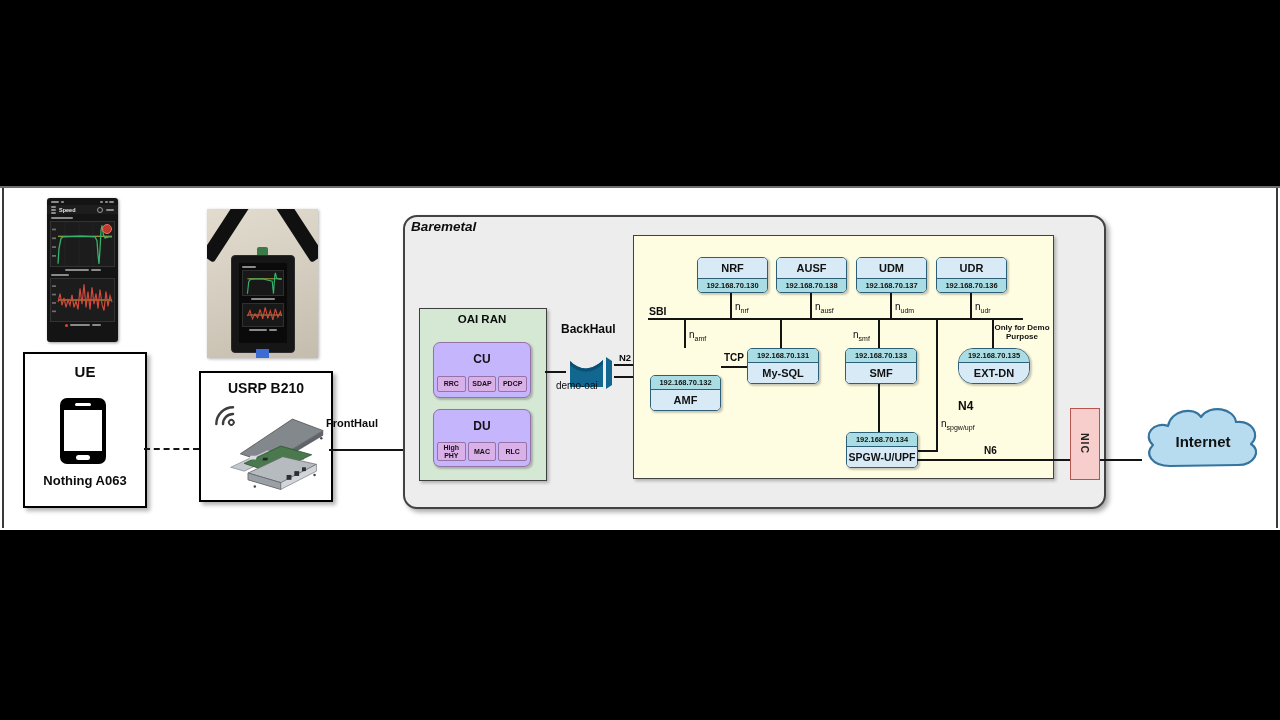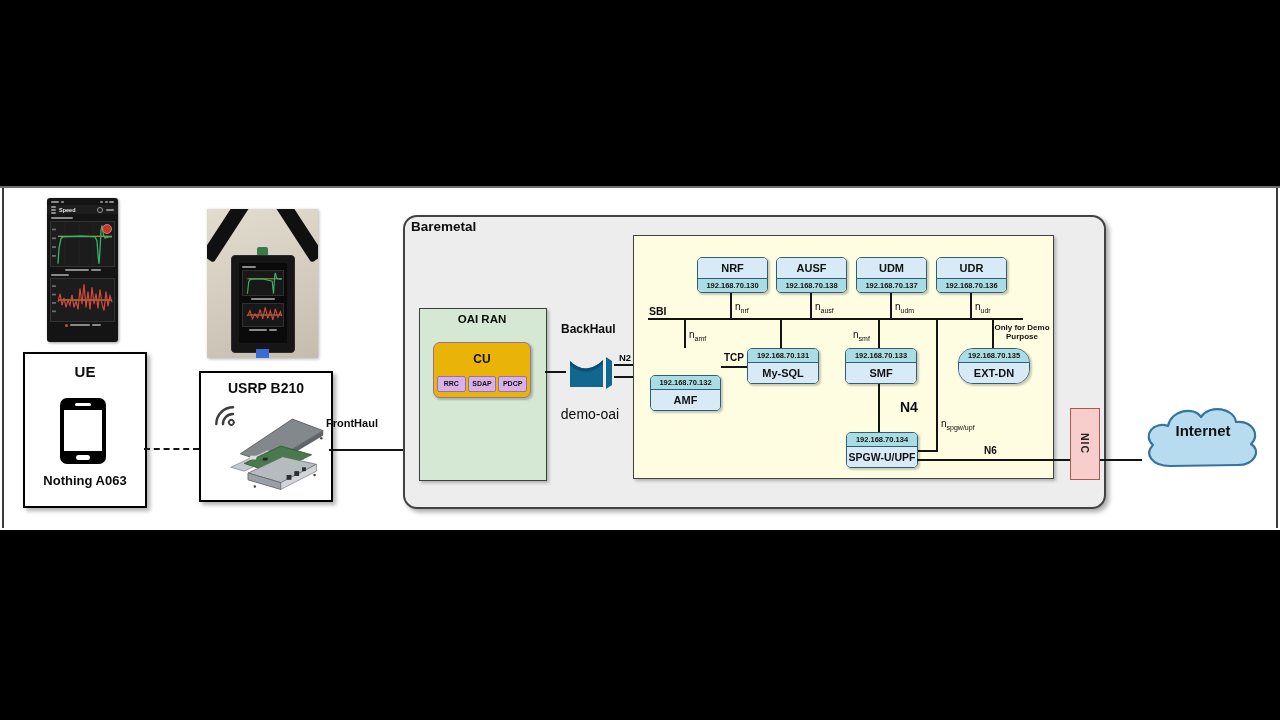--- a/index.html
+++ b/index.html
@@ -18,21 +18,21 @@
   .iface{position:absolute;font-size:10px;color:#0c0c0c;white-space:nowrap;font-weight:500;}
   .iface sub{font-size:7px;}
   
   .hwbox{position:absolute;background:#fff;border:2px solid #000;box-shadow:3px 3px 4px rgba(0,0,0,.3);}
   
   .baremetal{position:absolute;left:403px;top:215px;width:699px;height:290px;background:#ededed;
     border:2px solid #424242;border-radius:14px;box-shadow:3px 3px 5px rgba(0,0,0,.35);}
   
   .ranbox{position:absolute;left:419px;top:308px;width:126px;height:171px;background:#d5e8d4;
     border:1.5px solid #3f3f3f;box-shadow:2px 2px 3px rgba(0,0,0,.25);}
-  .module{position:absolute;background:#eab308;border:1.3px solid #9673a6;border-radius:7px;
+  .module{position:absolute;background:#c4b5fd;border:1.3px solid #9673a6;border-radius:7px;
     box-shadow:1.5px 1.5px 2px rgba(0,0,0,.22);}
   .module .mtitle{text-align:center;font-weight:bold;font-size:12px;}
   .module .layers{display:flex;gap:2px;padding:0 3px 3px 3px;}
   .module .layer{flex:1;background:#d9b0e8;border:1px solid #9673a6;border-radius:2px;
     font-size:7px;font-weight:bold;text-align:center;display:flex;align-items:center;justify-content:center;line-height:1.05;}
   
   .corebox{position:absolute;left:633px;top:235px;width:419px;height:242px;background:#fefce1;
     border:1.5px solid #424242;box-shadow:2px 2px 3px rgba(0,0,0,.25);}
   .nf{position:absolute;width:69px;border:1.5px solid #2e5f78;border-radius:5px;overflow:hidden;
     box-shadow:1.5px 1.5px 2px rgba(0,0,0,.2);background:#d7eaf6;}
@@ -62,21 +62,21 @@
   .sdr{position:absolute;left:24px;top:46px;width:62px;height:96px;background:#161616;border-radius:4px;
     border:1px solid #2c2c2c;}
   .sdr-screen{position:absolute;left:7px;top:7px;width:48px;height:80px;background:#0a0a0a;overflow:hidden;}
   
   .phoneicon{position:absolute;left:60px;top:398px;width:46px;height:66px;background:#000;border-radius:7px;}
   .phoneicon .scr{position:absolute;left:4px;right:4px;top:12px;bottom:13px;background:#fff;}
   .phoneicon .spk{position:absolute;left:15px;top:4.5px;width:16px;height:3.5px;background:#fff;border-radius:2px;}
   .phoneicon .btn{position:absolute;left:16px;bottom:4px;width:14px;height:5px;background:#fff;border-radius:2.5px;}
   .note{position:absolute;left:994px;top:323px;width:56px;font-size:8px;font-weight:bold;text-align:center;line-height:1.15;}
   .cloudwrap{position:absolute;left:1138px;top:402px;width:130px;height:74px;}
-  .cloudwrap .ctext{position:absolute;left:0;top:20px;width:130px;text-align:center;font-size:15px;font-weight:bold;}
+  .cloudwrap .ctext{position:absolute;left:0;top:31px;width:130px;text-align:center;font-size:15px;font-weight:bold;}
 </style>
 </head>
 <body>
 
 <div class="stage">
 
   <div class="slide"></div>
   <div class="edge-v" style="left:2px;"></div>
   <div class="edge-v" style="left:1276px;"></div>
 
@@ -210,43 +210,51 @@
         <circle cx="95" cy="74" r="1.3" fill="#444"></circle>
         <circle cx="102" cy="36" r="1.3" fill="#444"></circle>
     </svg>
   </div>
 
   <div class="lh dashed" style="left:144px;top:448px;width:55px;"></div>
   <div class="lbl" style="left:326px;top:417px;font-size:11px;">FrontHaul</div>
   <div class="lh" style="left:329px;top:449px;width:90px;"></div>
 
   <div class="baremetal"></div>
-  <div class="lbl" style="left:411px;top:219px;font-size:13.5px;">Baremetal</div>
+  <div class="lbl" style="left:411px;top:219px;font-size:13.5px;font-style:italic;">Baremetal</div>
 
   <div class="ranbox"></div>
   <div class="lbl" style="left:419px;top:313px;width:126px;text-align:center;font-size:11.5px;">OAI RAN</div>
 
   <div class="module" style="left:433px;top:342px;width:96px;height:54px;">
     <div class="mtitle" style="line-height:33px;">CU</div>
     <div class="layers">
       <div class="layer" style="height:14px;">RRC</div>
       <div class="layer" style="height:14px;">SDAP</div>
       <div class="layer" style="height:14px;">PDCP</div>
     </div>
   </div>
 
+  <div class="module" style="left:433px;top:409px;width:96px;height:56px;">
+    <div class="mtitle" style="line-height:32px;">DU</div>
+    <div class="layers">
+      <div class="layer" style="height:17px;">High PHY</div>
+      <div class="layer" style="height:17px;">MAC</div>
+      <div class="layer" style="height:17px;">RLC</div>
+    </div>
+  </div>
 
   <div class="lbl" style="left:561px;top:322px;font-size:12px;">BackHaul</div>
   <div class="lh" style="left:545px;top:371px;width:21px;"></div>
   <svg class="abs" style="left:566px;top:349px;" width="48" height="42" viewBox="0 0 48 42">
     <path d="M4,12 C14,22 26,22 37,11 L37,38 L4,38 Z" fill="#11678f"></path>
     <path d="M40,8 L46,12 L46,36 L40,40 Z" fill="#11678f"></path>
     <path d="M4,12 C14,22 26,22 37,11 L37,15 C26,25 14,25 4,16 Z" fill="#0c5175"></path>
   </svg>
-  <div class="abs" style="left:556px;top:406px;width:68px;text-align:center;font-size:14px;color:#0c0c0c;">demo-oai</div>
+  <div class="abs" style="left:556px;top:380px;width:68px;text-align:left;font-size:10px;color:#0c0c0c;">demo-oai</div>
 
   <div class="lbl" style="left:619px;top:352px;font-size:9.5px;">N2</div>
   <div class="lh" style="left:614px;top:364px;width:37px;"></div>
   <div class="lh" style="left:614px;top:376px;width:33px;"></div>
   <div class="lv" style="left:645px;top:376px;height:75px;"></div>
   <div class="lh" style="left:645px;top:449px;width:201px;"></div>
   <div class="lbl" style="left:727px;top:436px;font-size:10px;">N3</div>
 
   <div class="corebox"></div>
 
@@ -305,21 +313,21 @@
   </div>
   <div class="nf ip-top" style="left:958px;top:348px;width:70px;border-radius:15px;">
     <div class="ip">192.168.70.135</div>
     <div class="name">EXT-DN</div>
   </div>
 
   <div class="lh" style="left:721px;top:366px;width:26px;"></div>
   <div class="lbl" style="left:724px;top:352px;font-size:10px;">TCP</div>
 
   <div class="lv" style="left:878px;top:384px;height:48px;"></div>
-  <div class="lbl" style="left:864px;top:399px;font-size:14px;padding-left:36px;">N4</div>
+  <div class="lbl" style="left:922px;top:399px;font-size:12px;padding-left:36px;">N4</div>
   <div class="nf ip-top" style="left:846px;top:432px;width:70px;">
     <div class="ip">192.168.70.134</div>
     <div class="name" style="font-size:10.5px;">SPGW-U/UPF</div>
   </div>
 
   <div class="lh" style="left:917px;top:459px;width:225px;"></div>
   <div class="lbl" style="left:984px;top:445px;font-size:10px;">N6</div>
 
   <div class="nic">
     <span>NIC</span>

